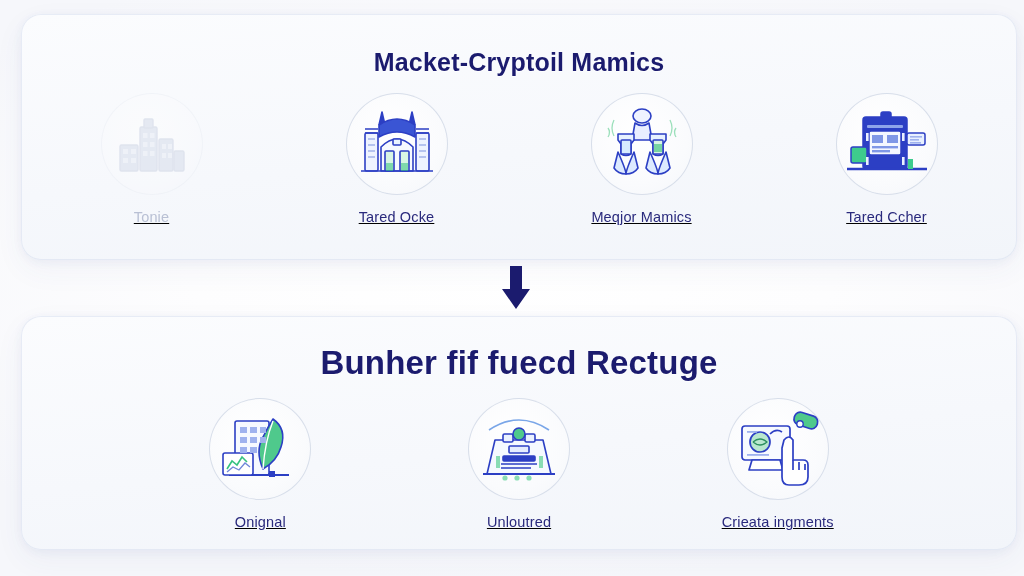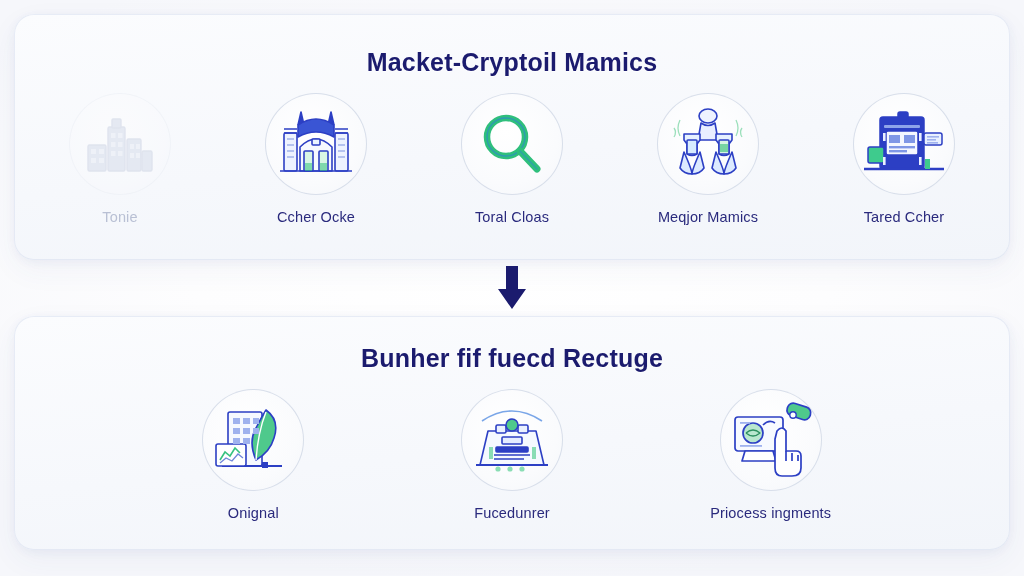--- a/index.html
+++ b/index.html
@@ -18,20 +18,21 @@
     position: relative;
   }
 
   .stage {
     position: absolute;
     inset: 0;
     padding: 14px 14px 28px 0;
     display: flex;
     flex-direction: column;
     align-items: center;
+    margin-left: 7px;
   }
 
   
   .panel {
     position: absolute;
     border-radius: 20px;
     background: linear-gradient(175deg, #fbfcfe 0%, #f6f8fc 55%, #f2f5fa 100%);
     box-shadow:
       0 2px 10px rgba(60, 80, 140, 0.055),
       0 10px 30px rgba(60, 80, 140, 0.05),
@@ -55,30 +56,31 @@
     letter-spacing: 0.2px;
     text-shadow: 0 1px 1px rgba(255,255,255,0.8);
   }
 
   .panel-top .panel-title {
     font-size: 25px;
     margin-top: 34px;
   }
 
   .panel-bottom .panel-title {
-    font-size: 25px;
+    font-size: 33px;
     margin-top: 28px;
   }
 
   
   .row {
     display: flex;
     justify-content: center;
     align-items: flex-start;
     width: 100%;
+    text-decoration: underline;
   }
 
   .row-top {
     margin-top: 16px;
     padding: 0 8px;
   }
 
   .row-bottom {
     margin-top: 16px;
     padding: 0 110px;
@@ -194,34 +196,23 @@
               <rect x="36" y="32" width="8" height="6" rx="1" fill="#eaf4ff"></rect>
               <path d="M4 64 h72"></path>
               <path d="M11 32 h7 M11 38 h7 M11 44 h7 M11 50 h7 M62 32 h7 M62 38 h7 M62 44 h7 M62 50 h7" stroke="#7d93e0" stroke-width="1.1"></path>
             </g>
             <g fill="#36c27f" opacity="0.55">
               <rect x="29" y="56" width="7" height="8"></rect>
               <rect x="44" y="56" width="7" height="8"></rect>
             </g>
           </svg>
         </div>
-        <div class="item-label">Ccher Ocke</div>
-      </div>
-
-      <div class="item">
-        <div class="icon-circle">
-          <svg width="72" height="72" viewBox="0 0 72 72">
-            <circle cx="30" cy="29" r="19" fill="none" stroke="#2fbf7c" stroke-width="6.5"></circle>
-            <circle cx="30" cy="29" r="19" fill="none" stroke="#2f7fd8" stroke-width="1.3" opacity="0.6"></circle>
-            <line x1="44" y1="43" x2="61" y2="61" stroke="#2fbf7c" stroke-width="7" stroke-linecap="round"></line>
-            <line x1="44" y1="43" x2="61" y2="61" stroke="#2f7fd8" stroke-width="1.2" opacity="0.5" stroke-linecap="round"></line>
-          </svg>
-        </div>
-        <div class="item-label">Toral Cloas</div>
-      </div>
+        <div class="item-label">Tared Ocke</div>
+      </div>
+
 
       <div class="item">
         <div class="icon-circle">
           <svg width="80" height="76" viewBox="0 0 80 76">
             <g stroke="#2c3fc4" stroke-width="1.6" fill="none" stroke-linejoin="round">
               <ellipse cx="40" cy="10" rx="9" ry="7" fill="#eef2ff"></ellipse>
               <path d="M33 17 Q40 22 47 17 L50 34 H30 Z" fill="#e9eeff"></path>
               <path d="M16 28 h16 v6 l-3 4 v10 a10 10 0 0 1 -10 0 V38 l-3 -4 Z" fill="#e7f1ff"></path>
               <path d="M48 28 h16 v6 l-3 4 v10 a10 10 0 0 1 -10 0 V38 l-3 -4 Z" fill="#e7f1ff"></path>
               <path d="M16 46 Q24 64 24 68 Q16 68 12 62 Z" fill="#dceaff"></path>
@@ -339,21 +330,21 @@
             </g>
             <g fill="#6fd6a2" opacity="0.8">
               <rect x="19" y="44" width="4" height="12"></rect>
               <rect x="62" y="44" width="4" height="12"></rect>
               <circle cx="28" cy="66" r="2.6"></circle>
                 <circle cx="40" cy="66" r="2.6"></circle>
                 <circle cx="52" cy="66" r="2.6"></circle>
             </g>
           </svg>
         </div>
-        <div class="item-label">Fucedunrer</div>
+        <div class="item-label">Unloutred</div>
       </div>
 
 
       <div class="item">
         <div class="icon-circle">
           <svg width="84" height="78" viewBox="0 0 84 78">
             <g stroke="#2c3fc4" stroke-width="1.7" fill="none" stroke-linejoin="round">
               <rect x="6" y="16" width="48" height="34" rx="3" fill="#f7faff"></rect>
               <path d="M16 50 h28 l3 10 H13 Z" fill="#ffffff"></path>
               <circle cx="24" cy="32" r="10" fill="#b9e7cf"></circle>
@@ -363,19 +354,19 @@
               <circle cx="64" cy="14" r="3.2" fill="#ffffff" stroke-width="1.4"></circle>
               <path d="M48 30 q5 -6 9 0 v20 h10 q5 0 5 5 v12 q0 8 -9 8 H53 q-7 0 -7 -8 V38 Z" fill="#ffffff"></path>
               <path d="M57 50 v10 M63 52 v8 M69 54 v6"></path>
             </g>
             <g fill="#9fb2ee">
               <rect x="11" y="44" width="22" height="1.8"></rect>
               <rect x="11" y="21" width="10" height="1.8"></rect>
             </g>
           </svg>
         </div>
-        <div class="item-label">Priocess ingments</div>
+        <div class="item-label">Crieata ingments</div>
       </div>
 
     </div>
   </section>
 
 </div>
 
 </body></html>

